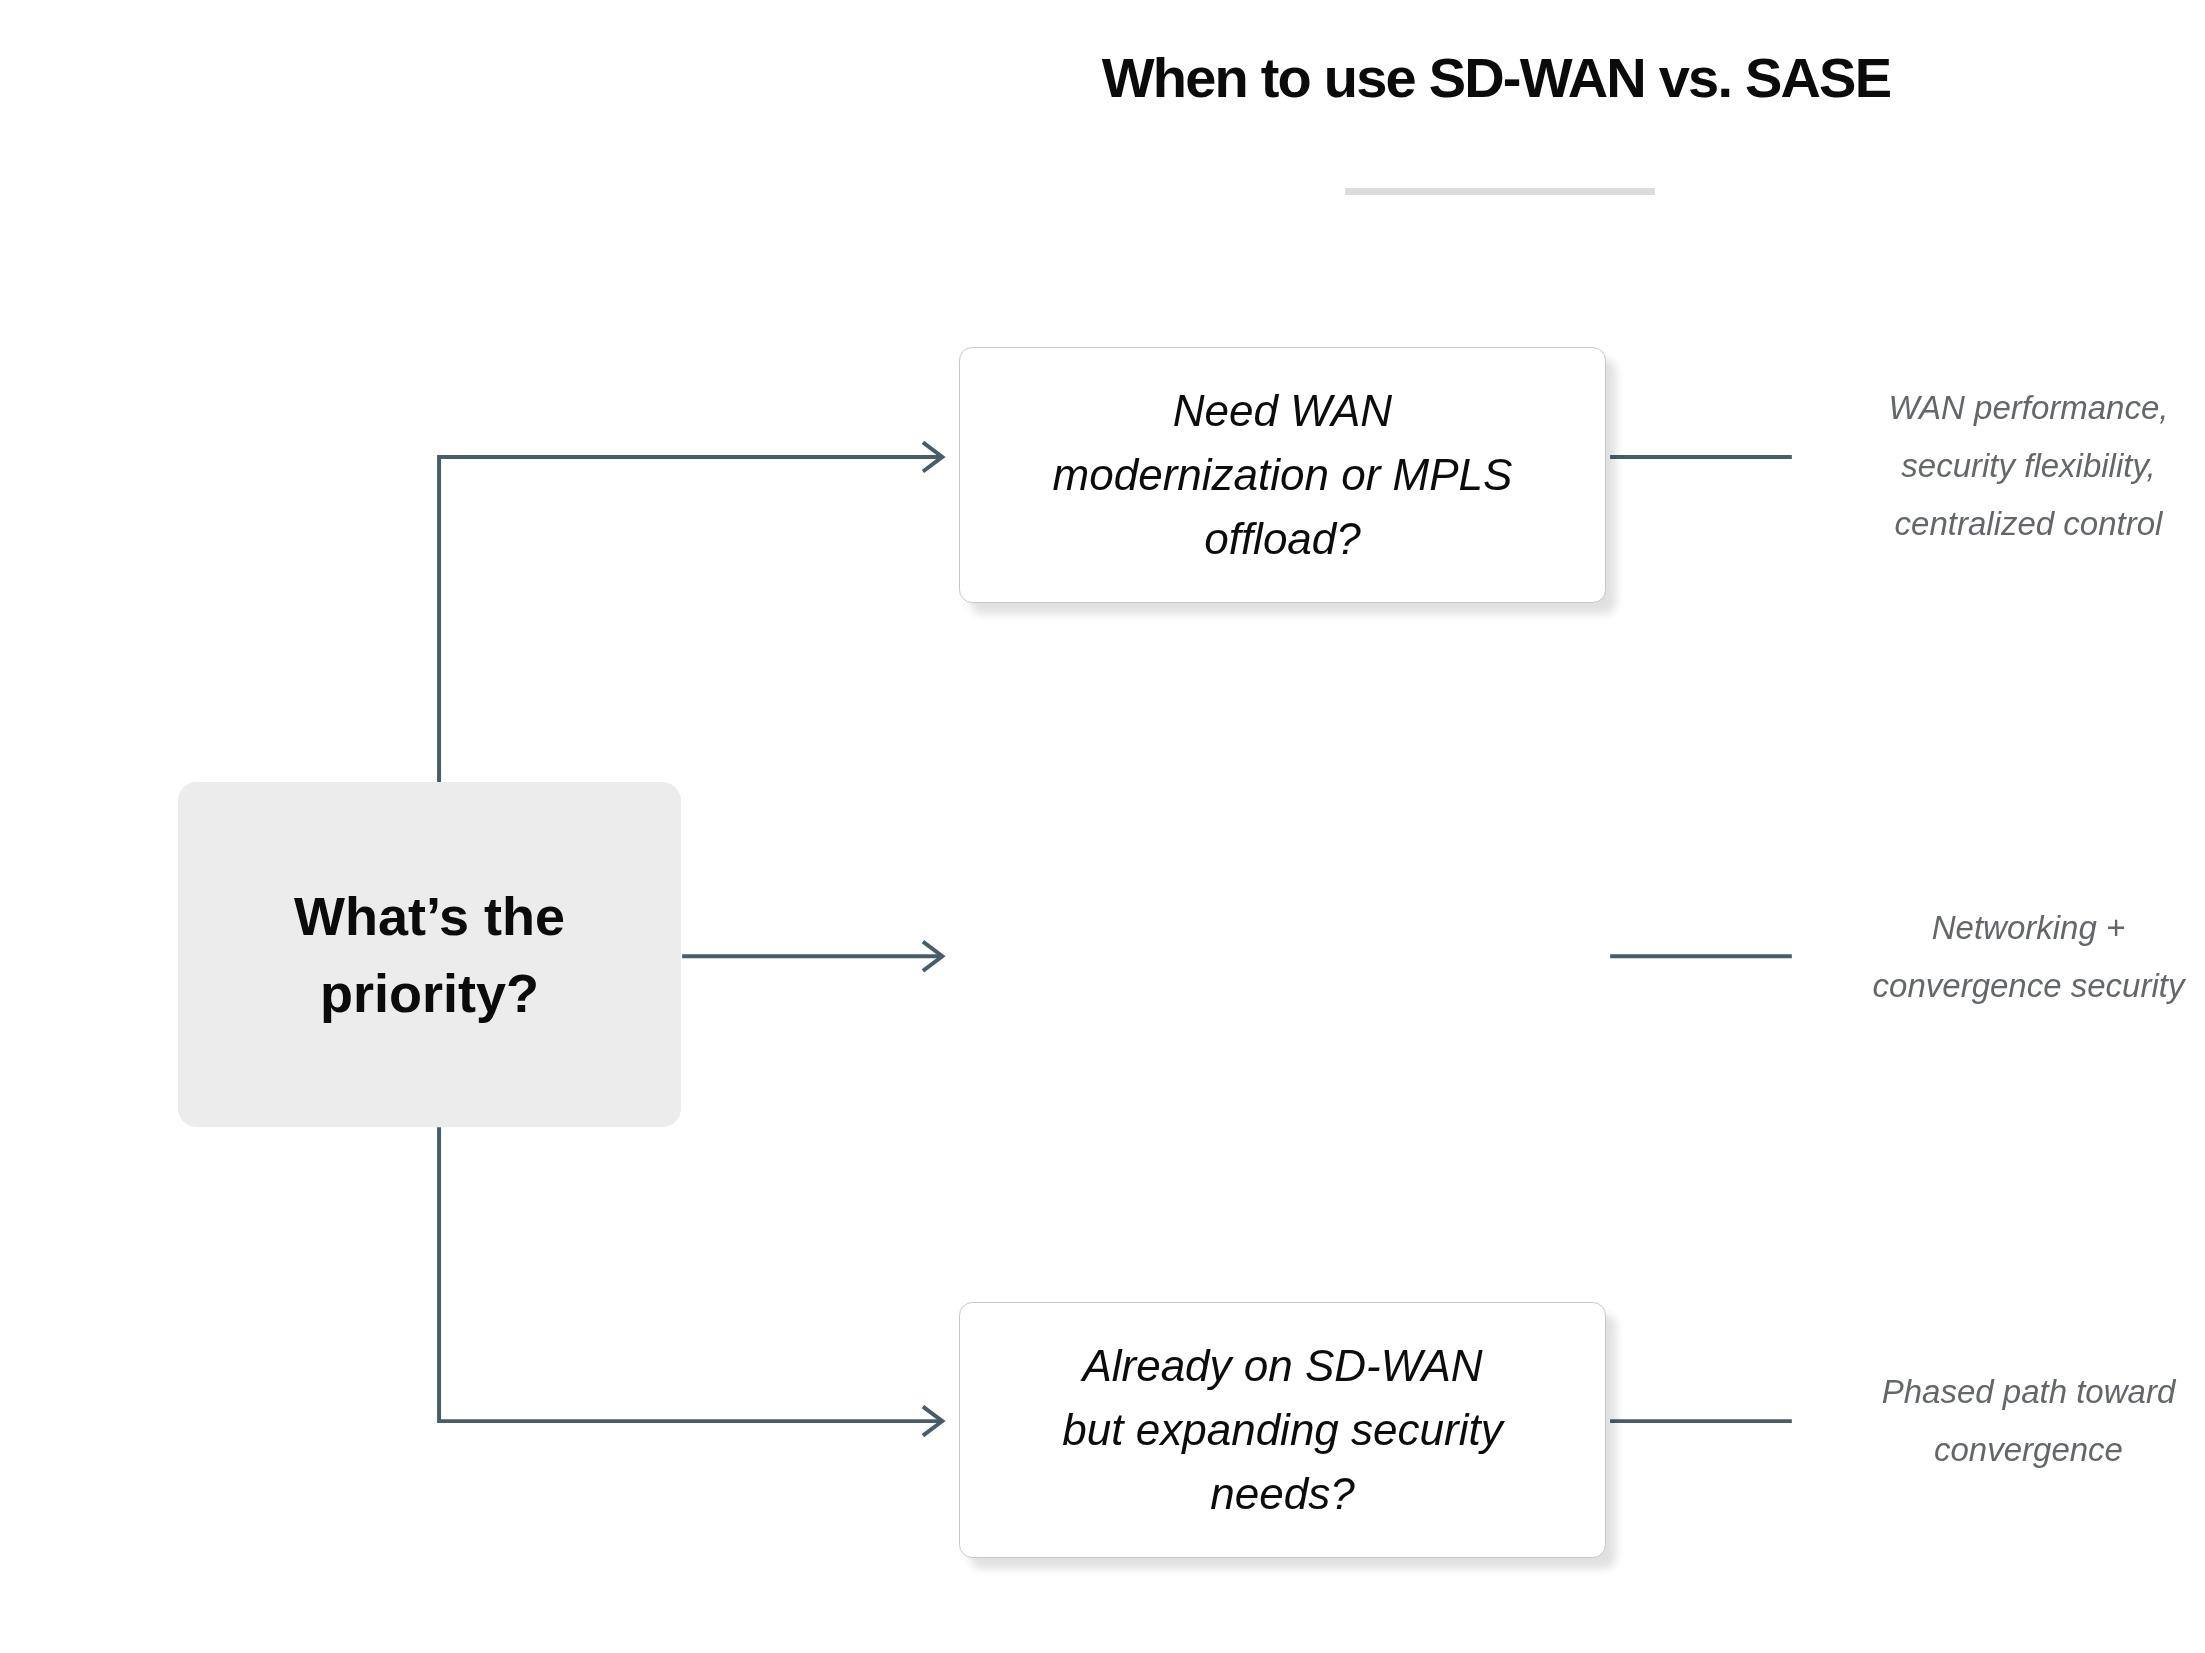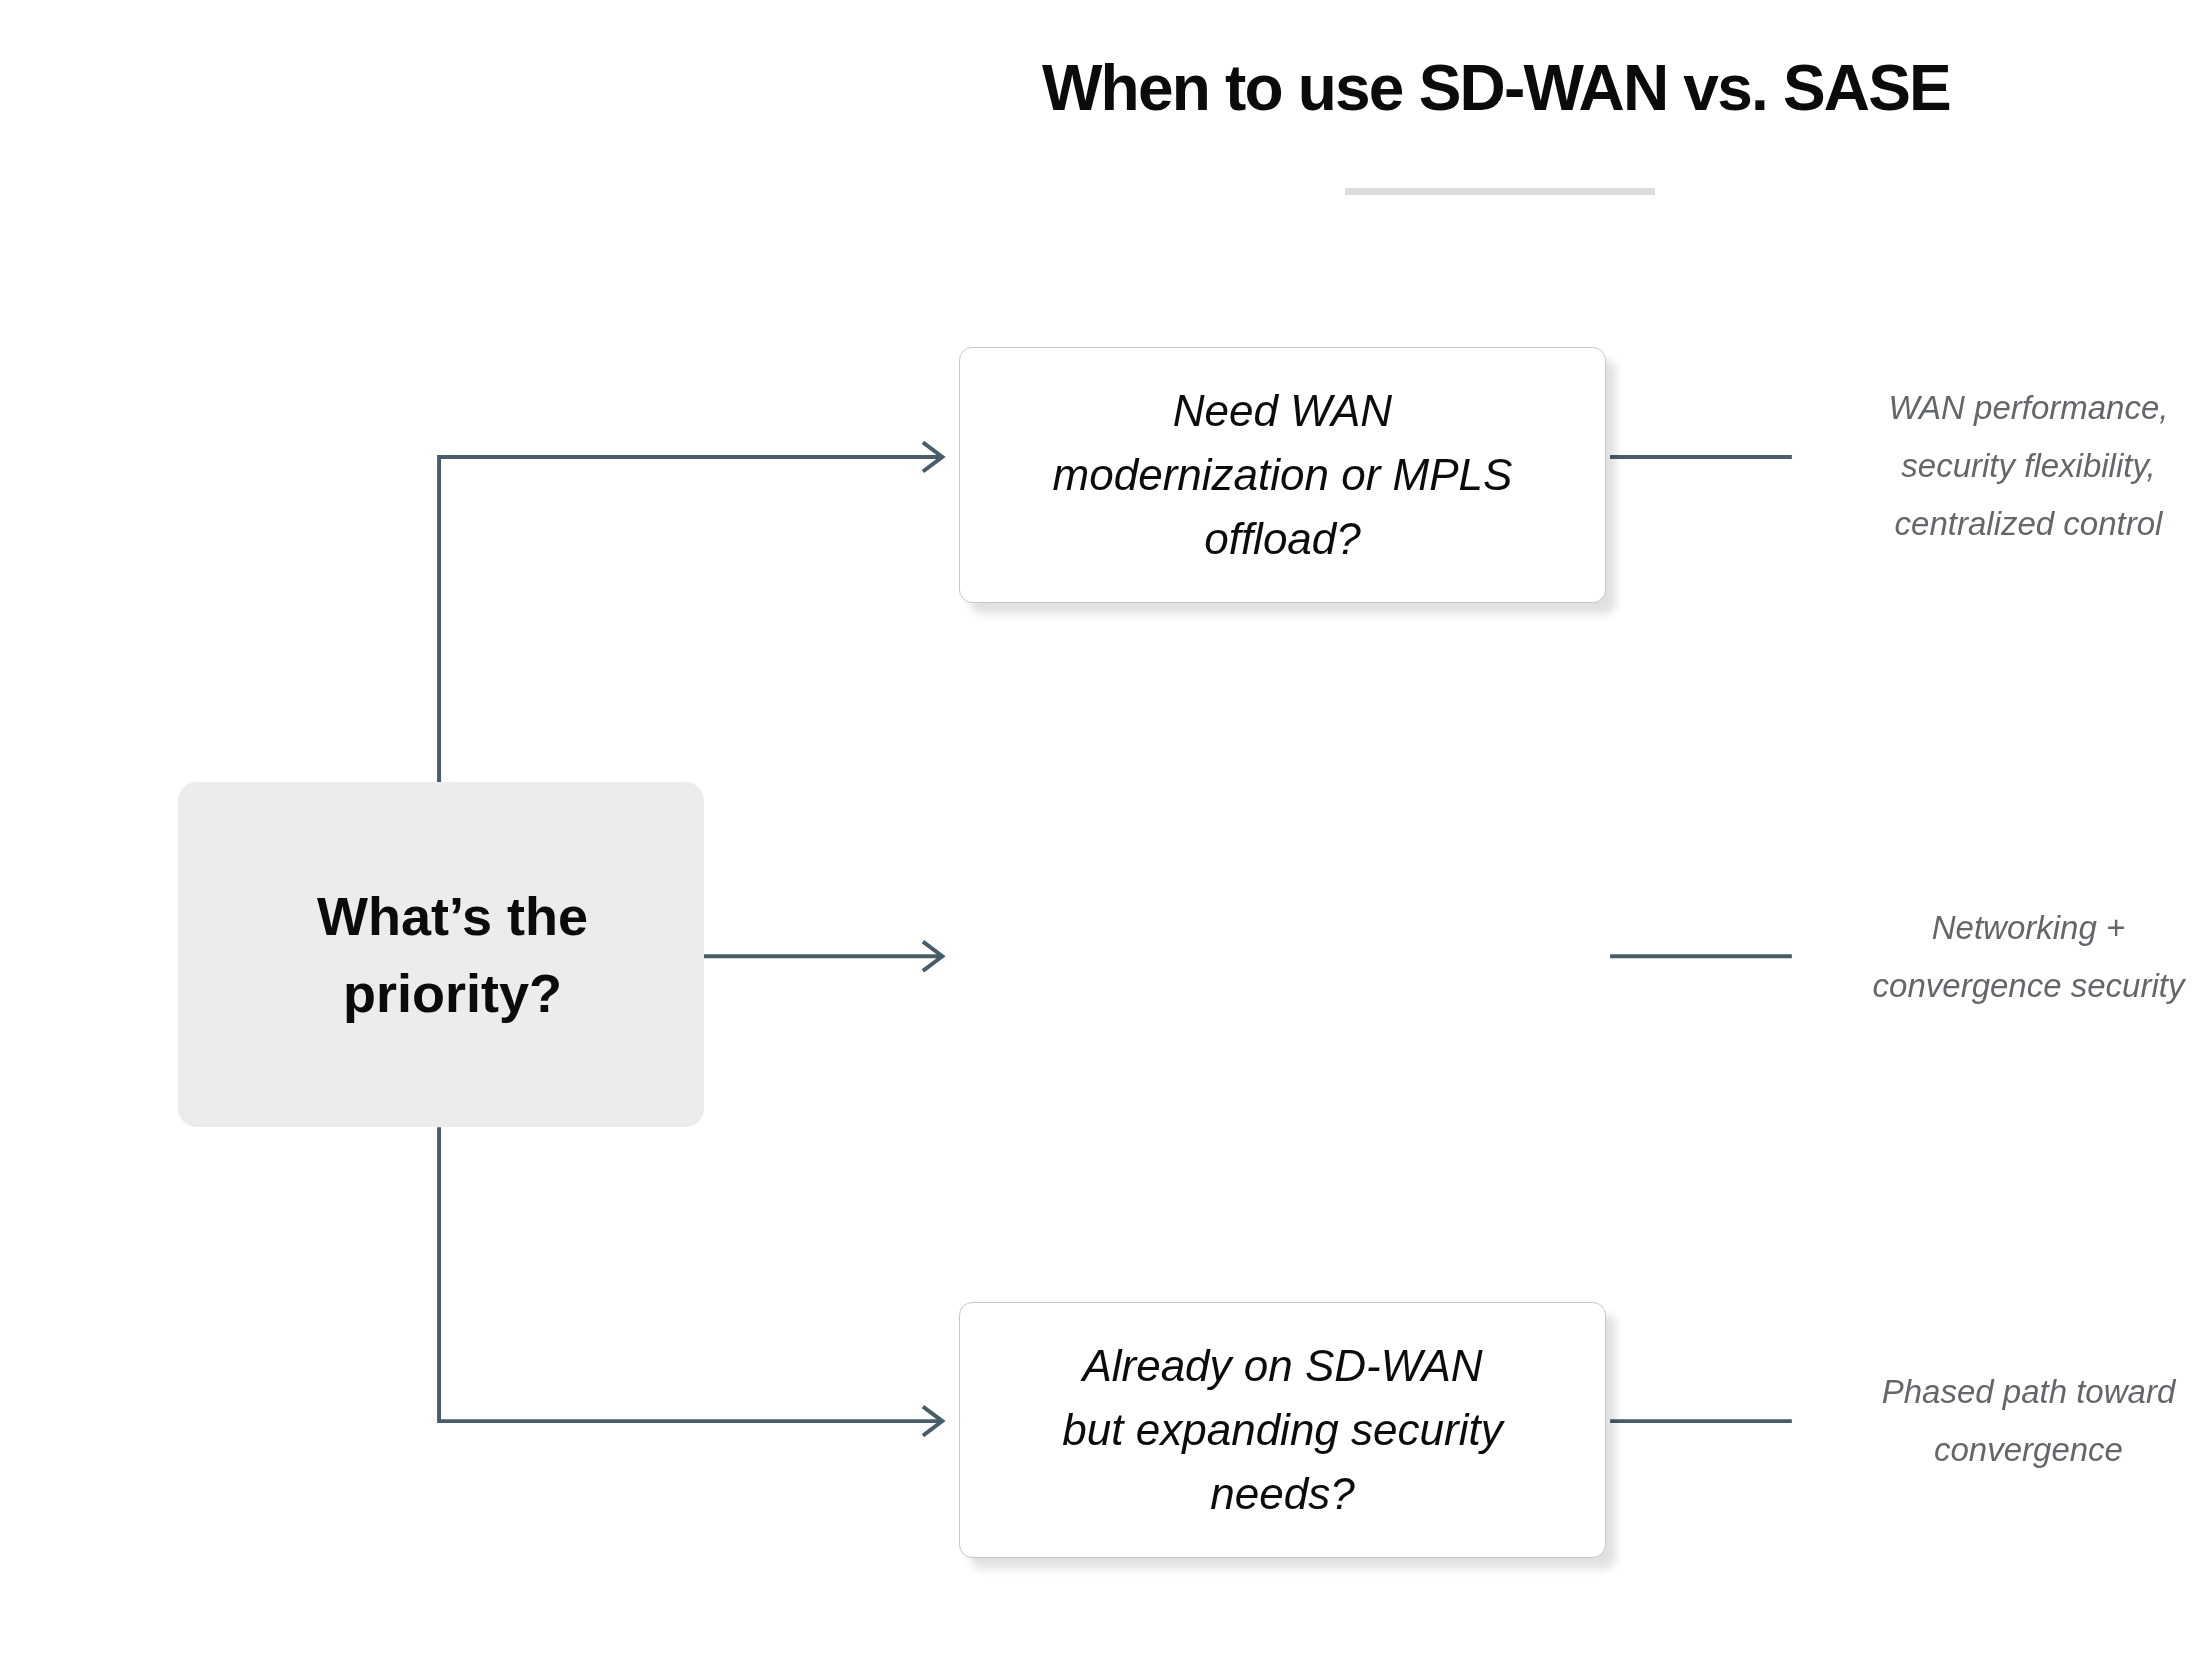--- a/index.html
+++ b/index.html
@@ -7,24 +7,24 @@
     position: relative;
     width: 2941px;
     height: 1654px;
     background: #ffffff;
     overflow: hidden;
     font-family: "Liberation Sans", sans-serif;
   }
   .abs { position: absolute; }
 
   .title {
-    top: 51px;
+    top: 45px;
     left: 1496px;
     transform: translateX(-50%);
-    font-size: 64px;
+    font-size: 56px;
     font-weight: bold;
     letter-spacing: -1.8px;
     color: #0b0b0b;
     white-space: nowrap;
   }
   .divider {
     top: 188px;
     left: 1345px;
     width: 310px;
     height: 6.6px;
@@ -43,21 +43,20 @@
     left: 178px;
     top: 782px;
     width: 503px;
     height: 345px;
     background: #ececec;
     border-radius: 18.5px;
     display: flex;
     align-items: center;
     justify-content: center;
     text-align: center;
-    padding-left: 23px;
   }
   .root-text {
     font-size: 54px;
     font-weight: bold;
     line-height: 1.42;
     color: #0b0b0b;
     white-space: pre-line;
   }
 
   .q-box {

